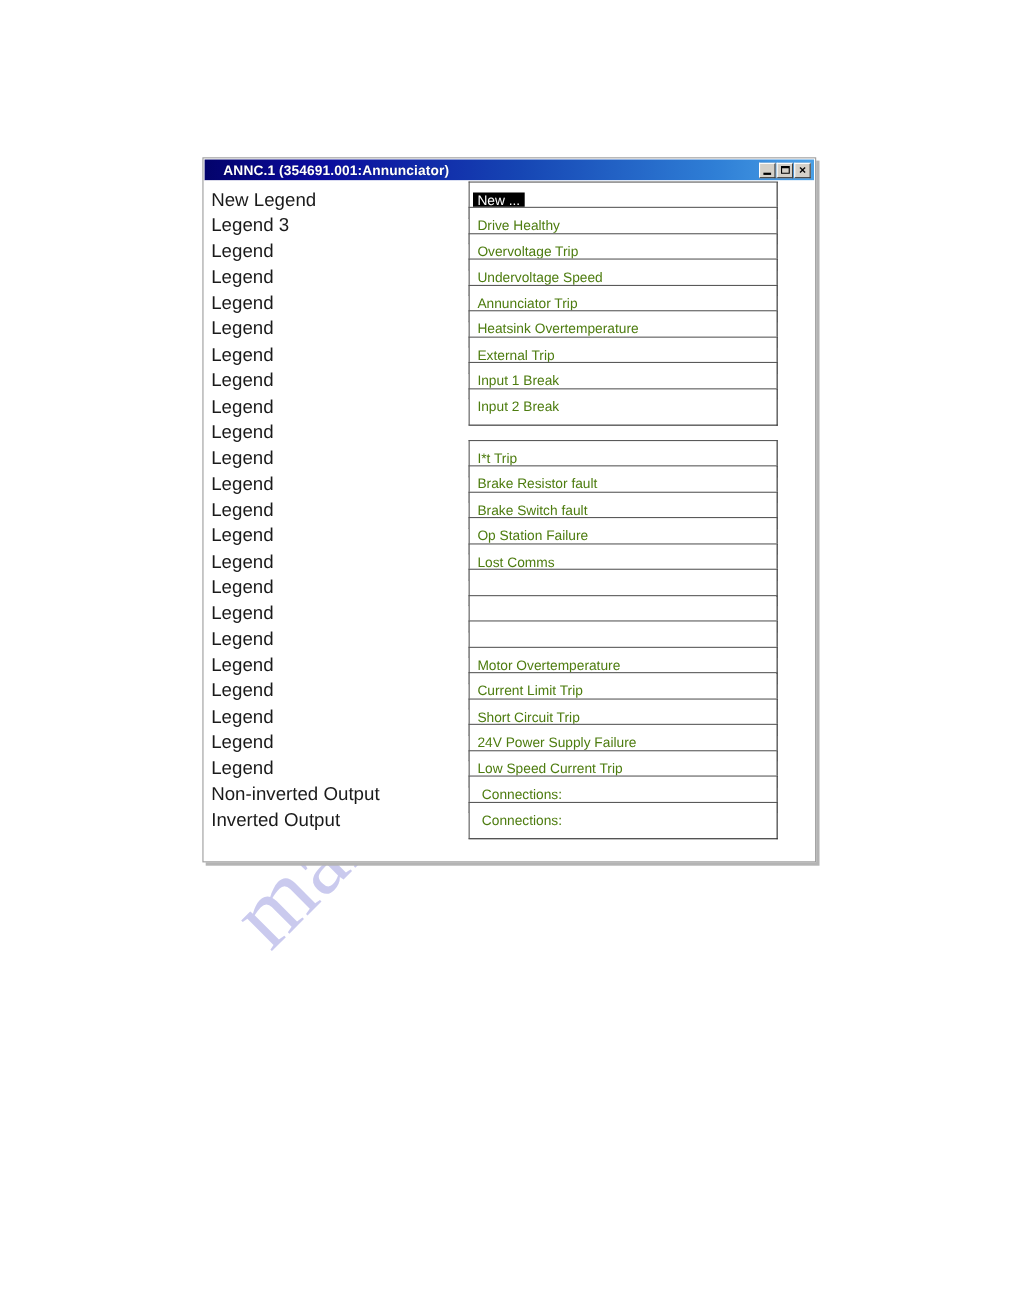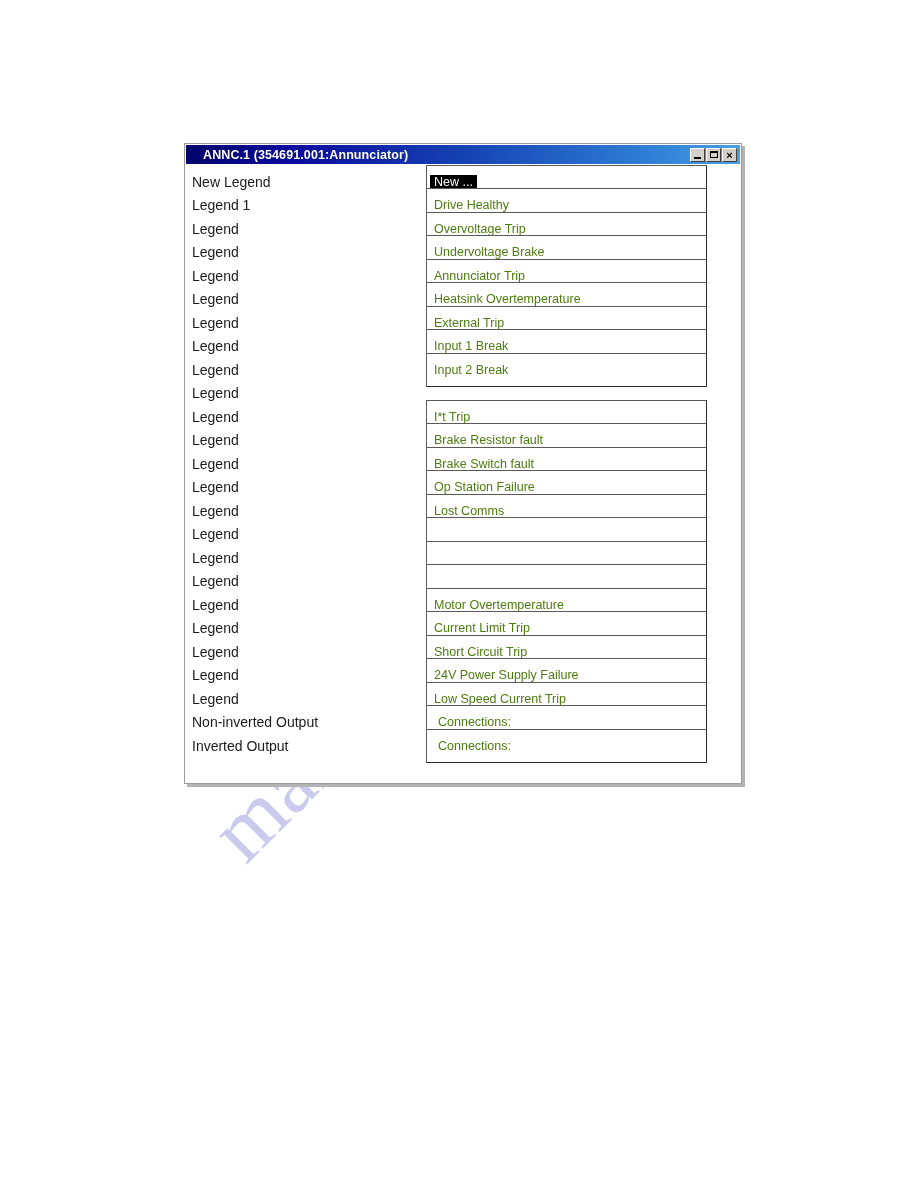--- a/index.html
+++ b/index.html
@@ -129,21 +129,21 @@
 
   .prop-row {
     height: 23.5px;
     display: flex;
     align-items: center;
     position: relative;
   }
   .prop-label {
     position: absolute;
     left: 6px;
-    font-size: 14px;
+    font-size: 17px;
     color: #1a1a1a;
     font-family: "Liberation Sans", sans-serif;
     white-space: nowrap;
     line-height: 14px;
   }
   .prop-field {
     position: absolute;
     left: 240px;
     width: 281px;
     height: 34px;
@@ -203,35 +203,35 @@
 
   <div id="client-area">
 
   <div class="prop-row">
         <div class="prop-label">New Legend</div>
         <div class="prop-field selected">
           <span class="field-value">New ...</span>
         </div>
       </div>
       <div class="prop-row">
-        <div class="prop-label">Legend 1</div>
+        <div class="prop-label">Legend 3</div>
         <div class="prop-field">
           <span class="field-value">Drive Healthy</span>
         </div>
       </div>
       <div class="prop-row">
         <div class="prop-label">Legend</div>
         <div class="prop-field">
           <span class="field-value">Overvoltage Trip</span>
         </div>
       </div>
       <div class="prop-row">
         <div class="prop-label">Legend</div>
         <div class="prop-field">
-          <span class="field-value">Undervoltage Brake</span>
+          <span class="field-value">Undervoltage Speed</span>
         </div>
       </div>
       <div class="prop-row">
         <div class="prop-label">Legend</div>
         <div class="prop-field">
           <span class="field-value">Annunciator Trip</span>
         </div>
       </div>
       <div class="prop-row">
         <div class="prop-label">Legend</div>

